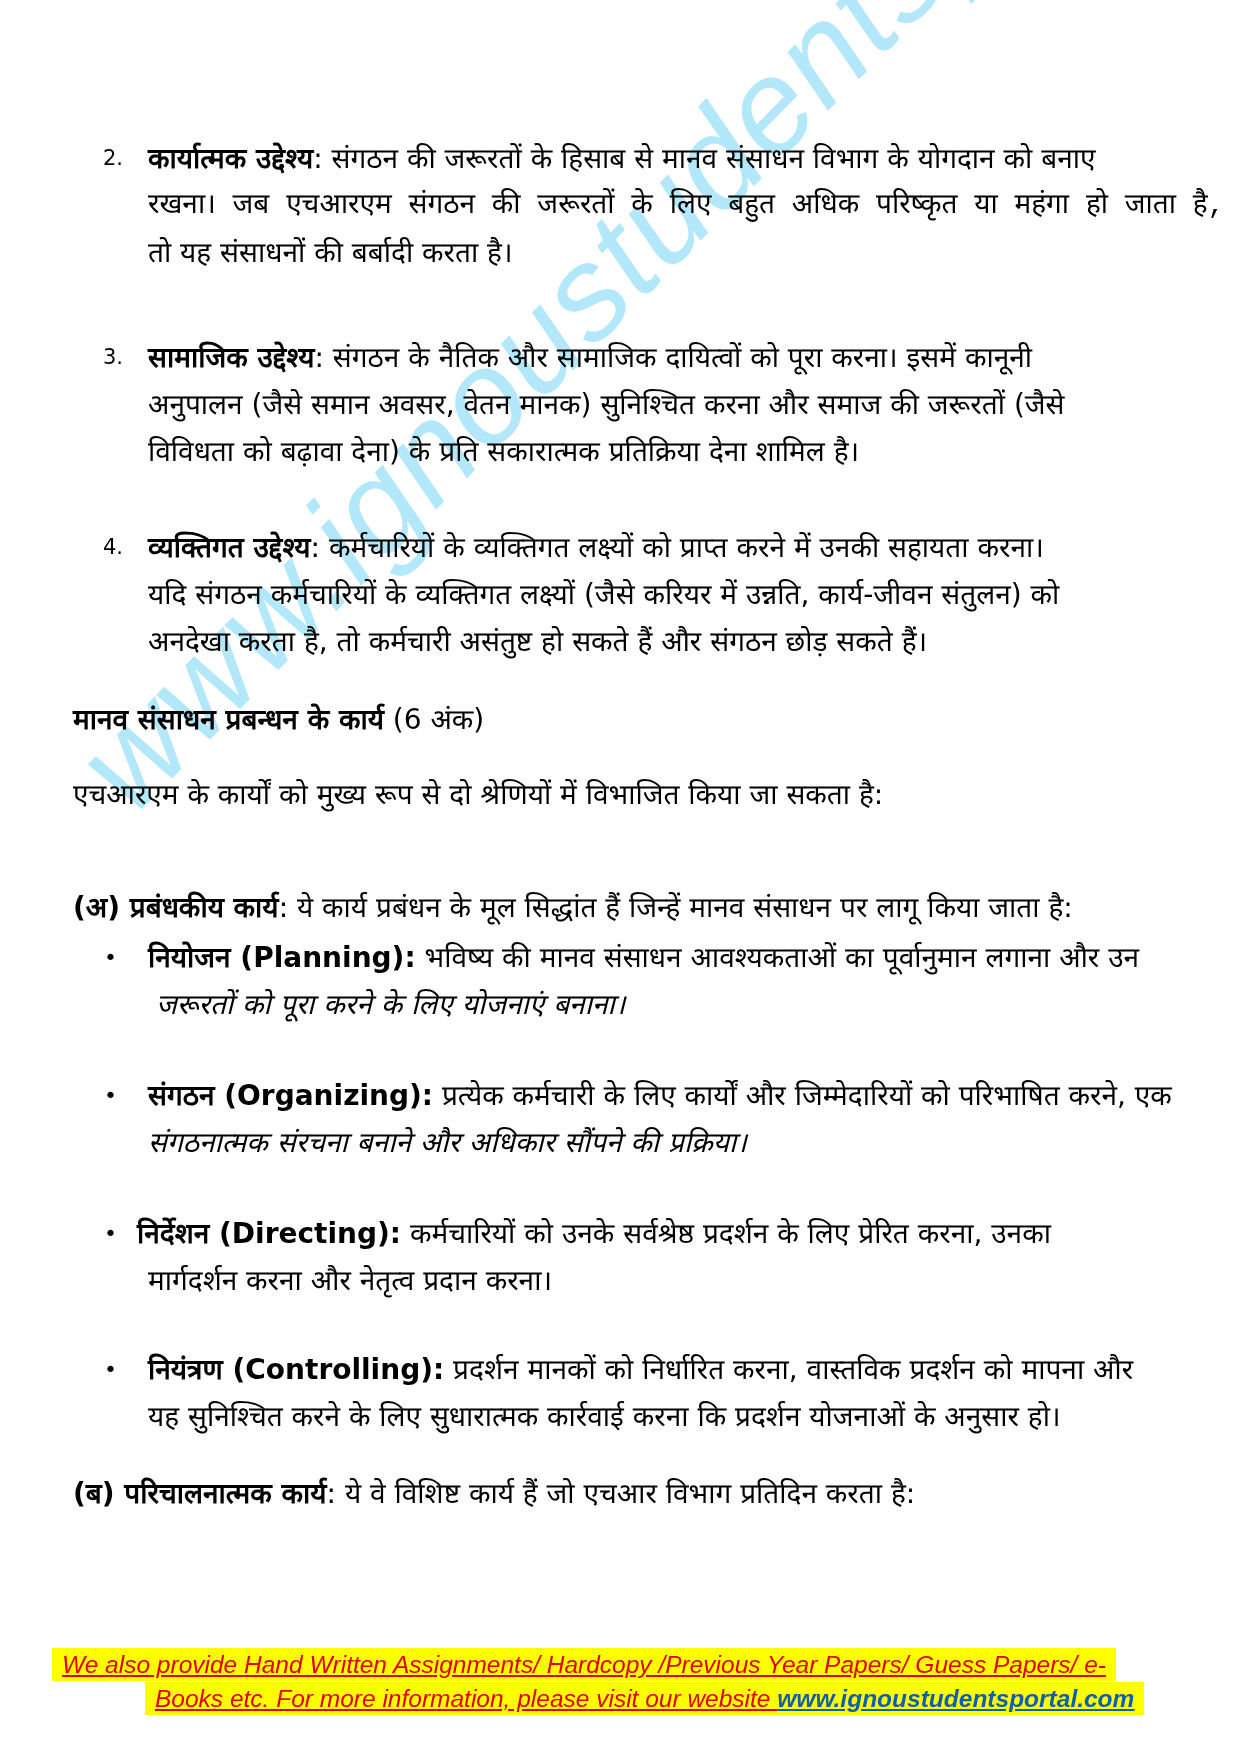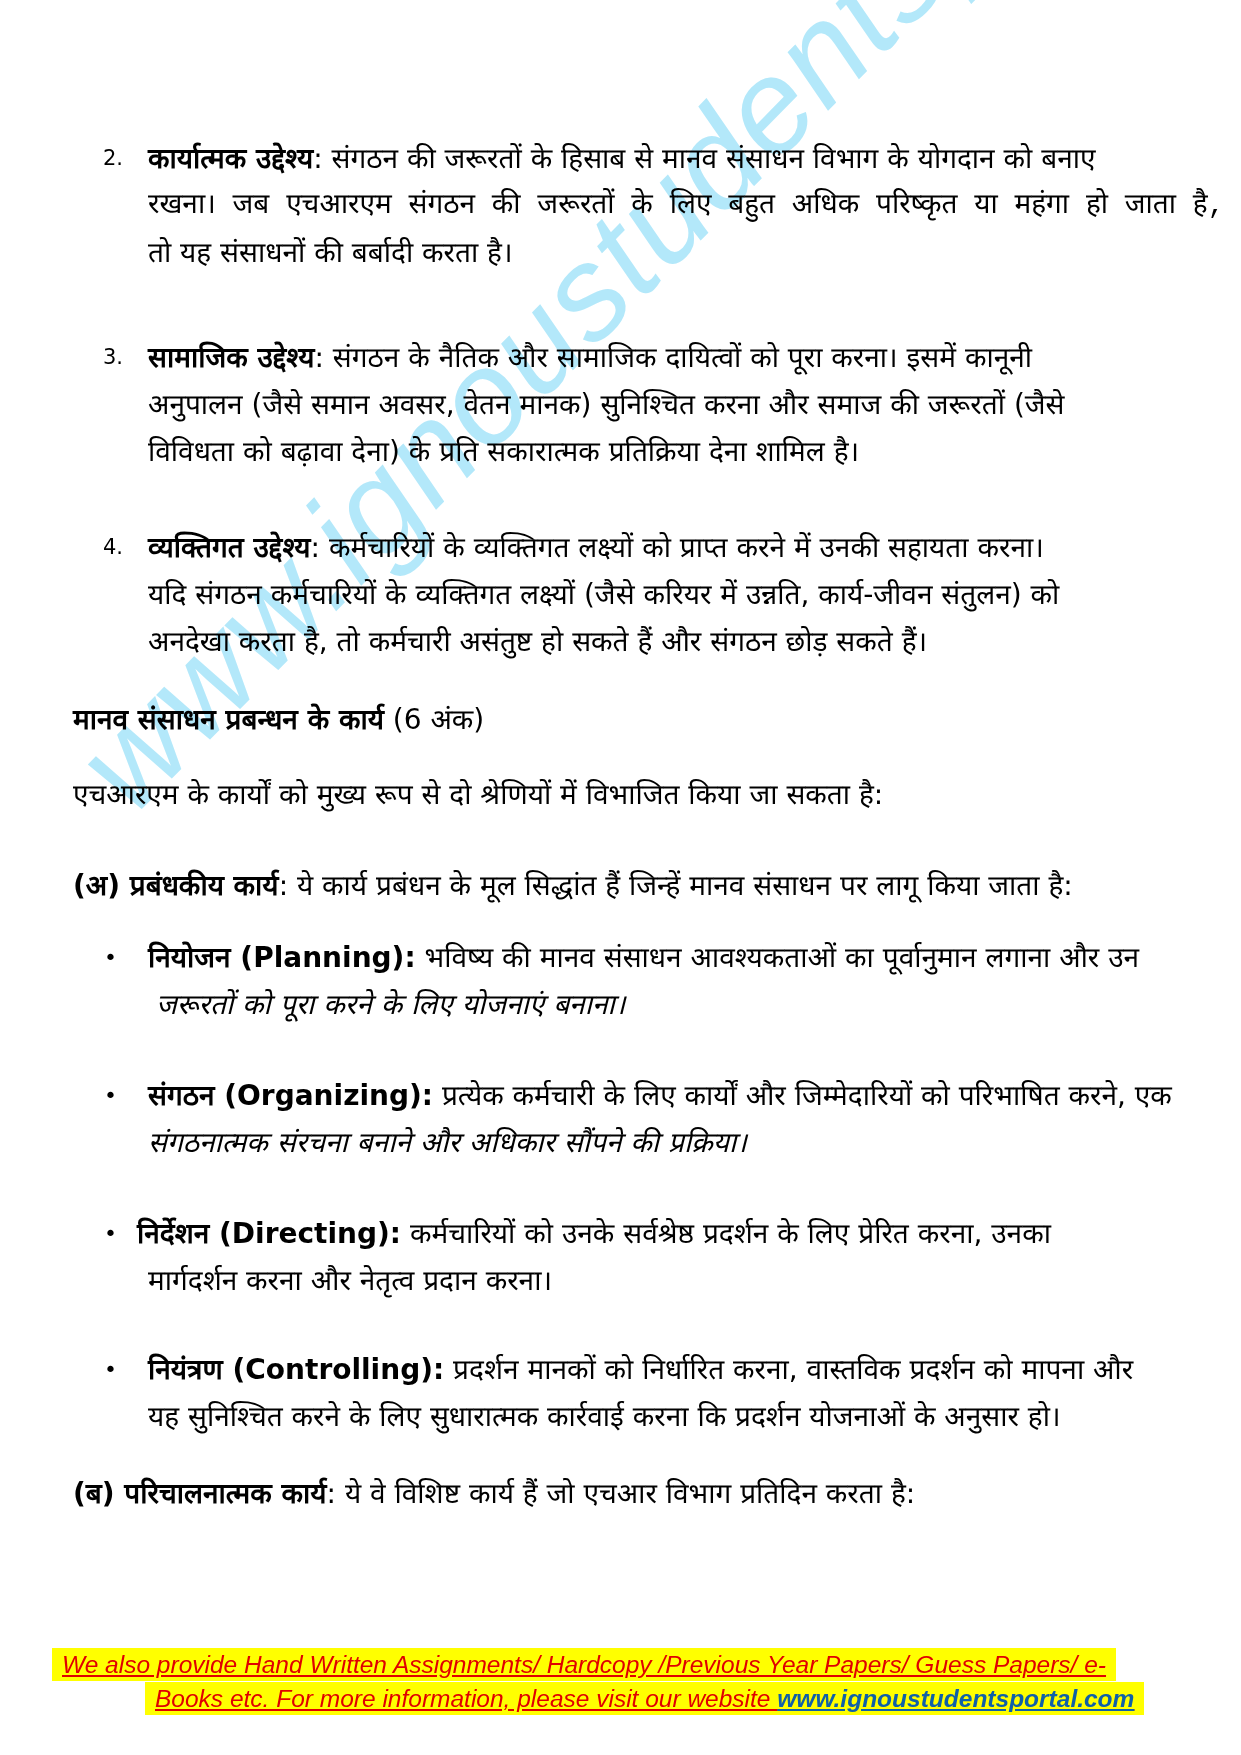--- a/index.html
+++ b/index.html
@@ -98,21 +98,21 @@
       <div class="line" style="left:148px; top:571px;">यदि संगठन कर्मचारियों के व्यक्तिगत लक्ष्यों (जैसे करियर में उन्नति, कार्य-जीवन संतुलन) को</div>
       <div class="line" style="left:148px; top:618px;">अनदेखा करता है, तो कर्मचारी असंतुष्ट हो सकते हैं और संगठन छोड़ सकते हैं।</div>
     </div>
 
     <div class="line" style="left:73px; top:696px;">
       <span class="b">मानव संसाधन प्रबन्धन के कार्य</span><span> (6 अंक)</span>
     </div>
 
     <div class="line" style="left:73px; top:771px;">एचआरएम के कार्यों को मुख्य रूप से दो श्रेणियों में विभाजित किया जा सकता है:</div>
 
-    <div class="line" style="left:73px; top:862px;">
+    <div class="line" style="left:73px; top:884px;">
       <span class="b">(अ) प्रबंधकीय कार्य</span><span>: ये कार्य प्रबंधन के मूल सिद्धांत हैं जिन्हें मानव संसाधन पर लागू किया जाता है:</span>
     </div>
 
     <div>
       <span class="bullet" style="top:934px;">•</span>
       <div class="line" style="left:148px; top:934px;">
         <span class="b">नियोजन</span><span><span class="b eng"> (Planning):</span></span><span> भविष्य की मानव संसाधन आवश्यकताओं का पूर्वानुमान लगाना और उन</span>
       </div>
       <div class="line" style="left:156px; top:981px;font-style:italic;">जरूरतों को पूरा करने के लिए योजनाएं बनाना।</div>
     </div>

